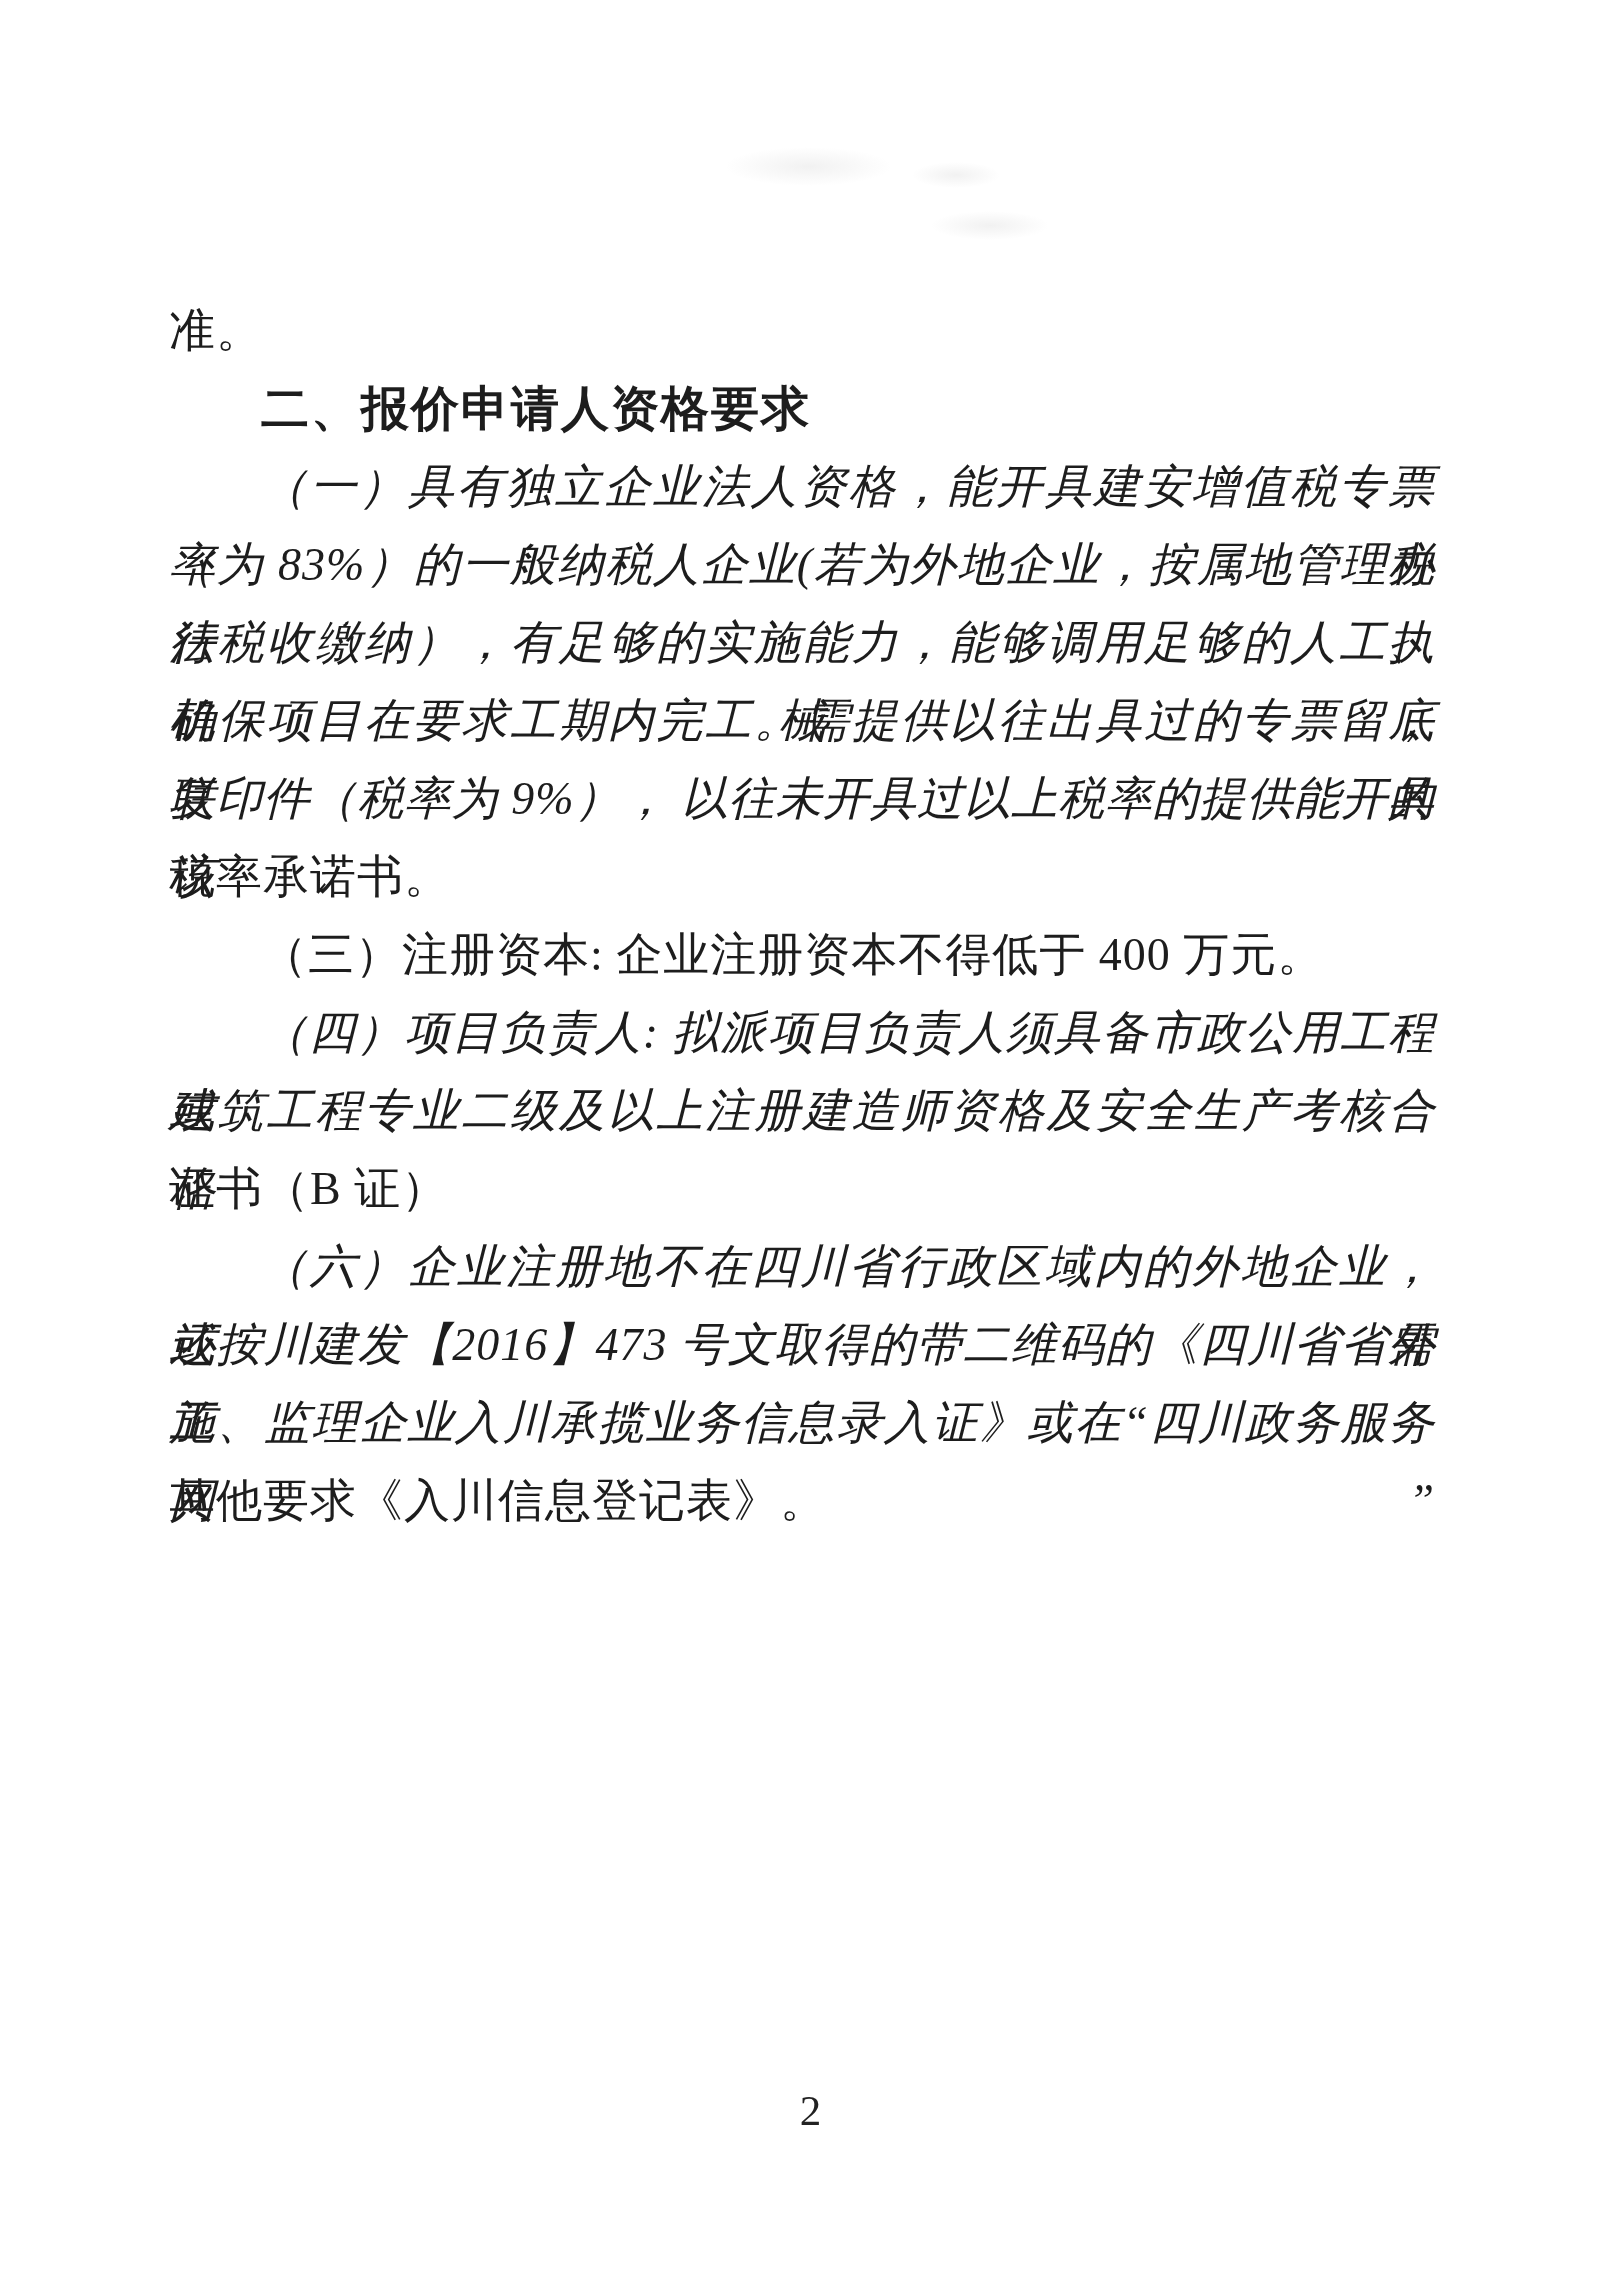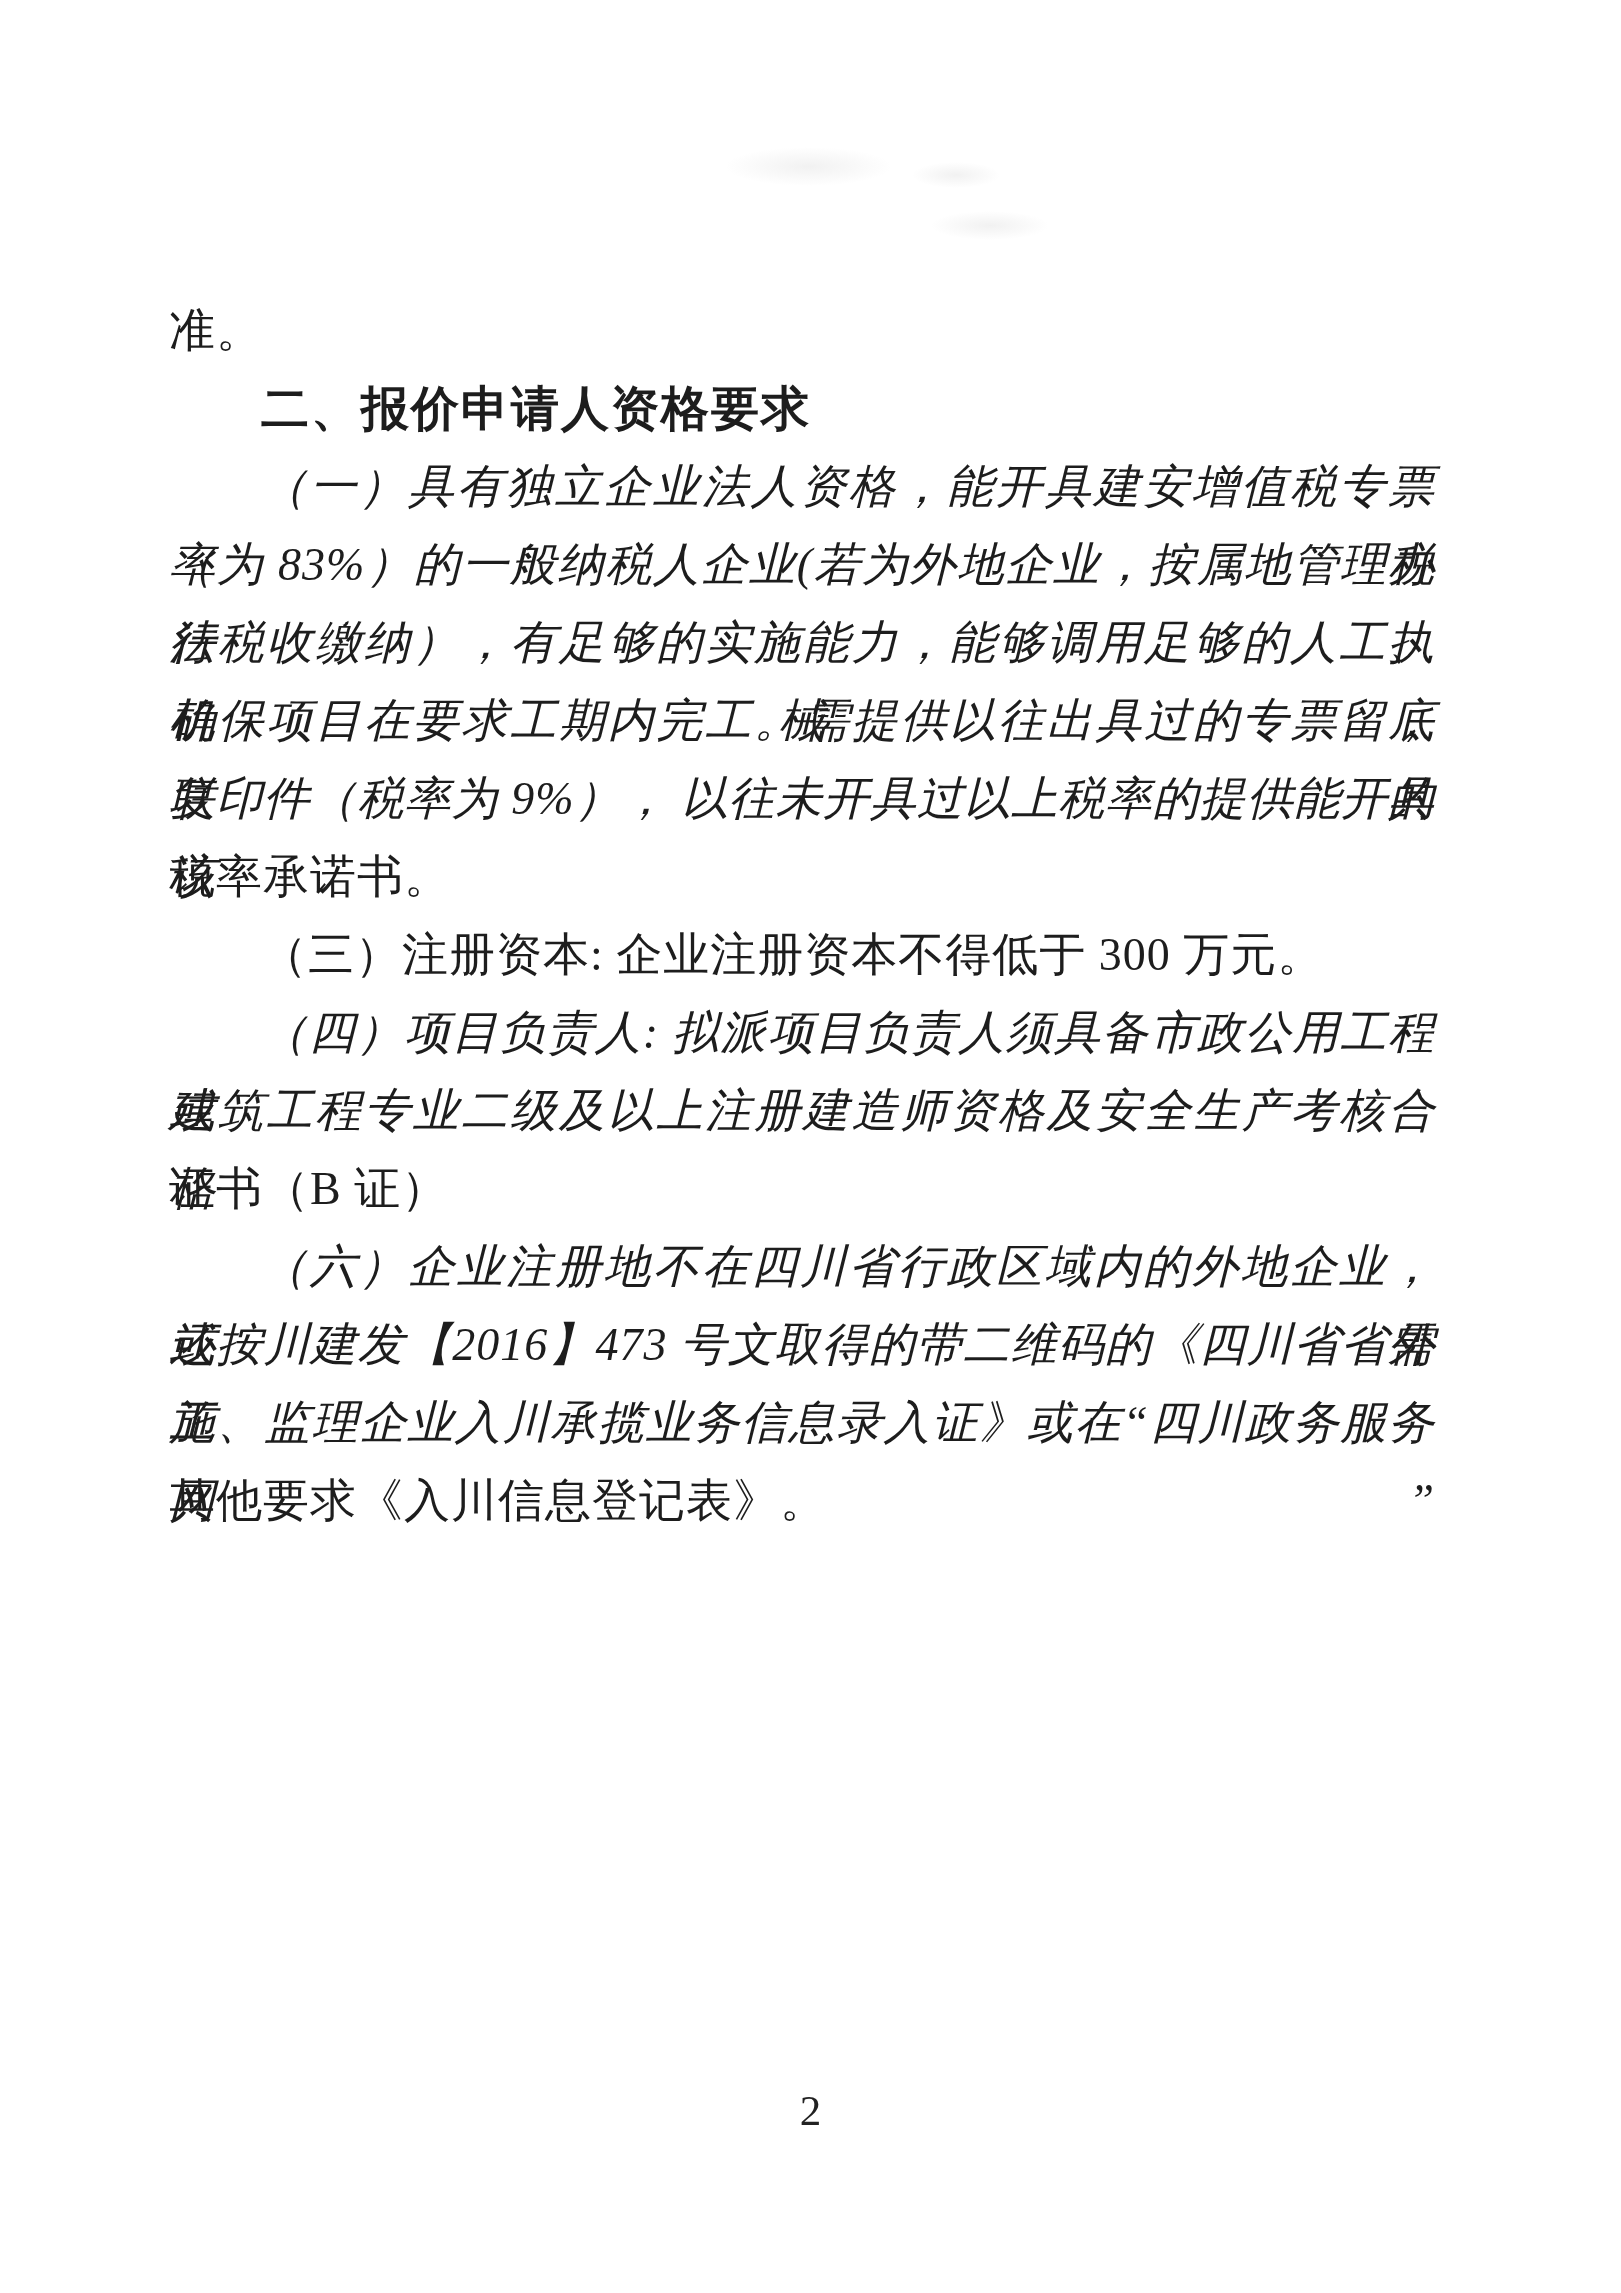--- a/index.html
+++ b/index.html
@@ -86,21 +86,21 @@
       </div>
       <div class="para body">
         <div class="line ind j">（一）具有独立企业法人资格，能开具建安增值税专票（税</div>
         <div class="line j">率为 83%）的一般纳税人企业(若为外地企业，按属地管理办法执</div>
         <div class="line j">行税收缴纳），有足够的实施能力，能够调用足够的人工、机械，</div>
         <div class="line j">确保项目在要求工期内完工。需提供以往出具过的专票留底联的</div>
         <div class="line j">复印件（税率为 9%）， 以往未开具过以上税率的提供能开具该</div>
         <div class="line">税率承诺书。</div>
       </div>
       <div class="para body">
-        <div class="line ind">（三）注册资本: 企业注册资本不得低于 300 万元。</div>
+        <div class="line ind">（三）注册资本: 企业注册资本不得低于 400 万元。</div>
       </div>
       <div class="para body">
         <div class="line ind j">（四）项目负责人: 拟派项目负责人须具备市政公用工程或</div>
         <div class="line j">建筑工程专业二级及以上注册建造师资格及安全生产考核合格</div>
         <div class="line">证书（B 证）</div>
       </div>
       <div class="para body">
         <div class="line ind j">（六）企业注册地不在四川省行政区域内的外地企业，还需</div>
         <div class="line j">或按川建发【2016】473 号文取得的带二维码的《四川省省外施</div>
         <div class="line j">工、监理企业入川承揽业务信息录入证》或在“四川政务服务网”</div>

